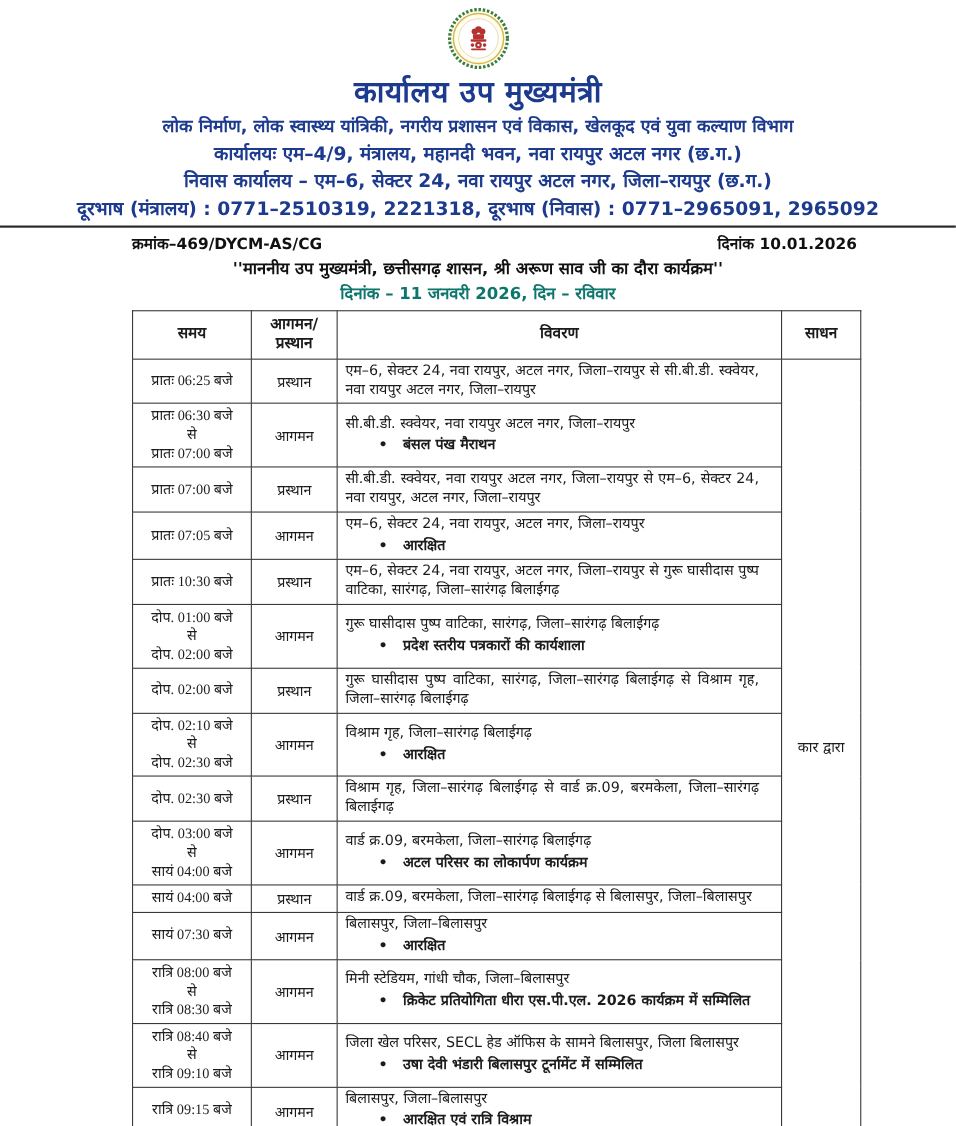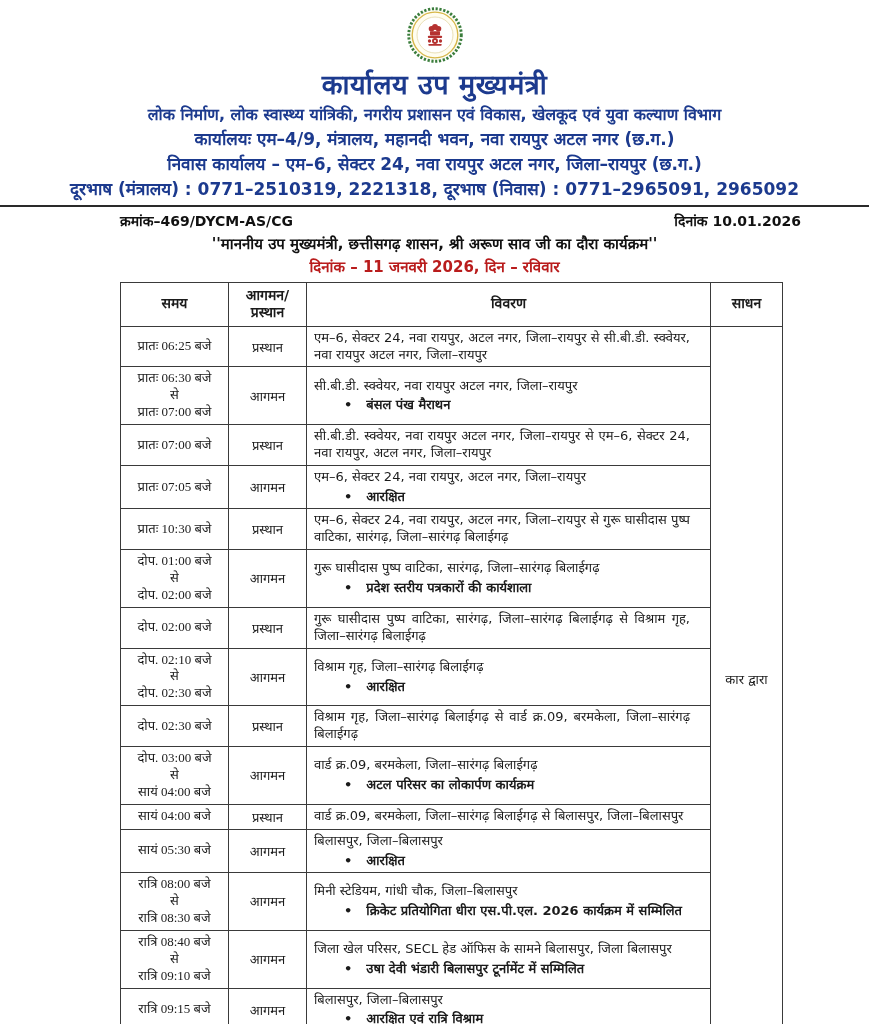--- a/index.html
+++ b/index.html
@@ -24,25 +24,25 @@
   .dept-line { font-size: 16px; font-weight: bold; margin-top: 3px; }
   .addr-line { font-size: 17px; font-weight: bold; margin-top: 2px; }
   .rule {
     border: none; border-top: 2.5px solid #2a2a2a;
     margin: 5px 0 0 0;
   }
 
   
   .ref-row {
     display: flex; justify-content: space-between;
-    padding: 4px 68px 0 120px;
+    padding: 4px 90px 0 120px;
     font-size: 14px; font-weight: bold; color: #111;
   }
   .prog-title { text-align: center; font-size: 15px; font-weight: bold; margin-top: 3px; color: #111; }
-  .prog-date  { text-align: center; font-size: 15px; font-weight: bold; margin-top: 3px; color: #b91c1c; }
+  .prog-date  { text-align: center; font-size: 15px; font-weight: bold; margin-top: 3px; color: #0f766e; }
 
   
   table.schedule {
     border-collapse: collapse;
     margin: 6px 0 0 120px;
     width: 645px;
     table-layout: fixed;
   }
   table.schedule th, table.schedule td {
     border: 1.6px solid #3a3a3a;
@@ -262,21 +262,21 @@
             <div>सायं 04:00 बजे</div>
           </td>
     <td class="move-cell">प्रस्थान</td>
     <td class="desc-cell">
       <div class="desc-text">वार्ड क्र.09, बरमकेला, जिला–सारंगढ़ बिलाईगढ़ से बिलासपुर, जिला–बिलासपुर</div>
       <div></div>
     </td>
   </tr>
         <tr>
     <td class="time-cell">
-            <div>सायं 05:30 बजे</div>
+            <div>सायं 07:30 बजे</div>
           </td>
     <td class="move-cell">आगमन</td>
     <td class="desc-cell">
       <div class="desc-text">बिलासपुर, जिला–बिलासपुर</div>
       <div>
               <div class="bullet">
                 <span class="dot">•</span>
                 <span>आरक्षित</span>
               </div>
             </div>

